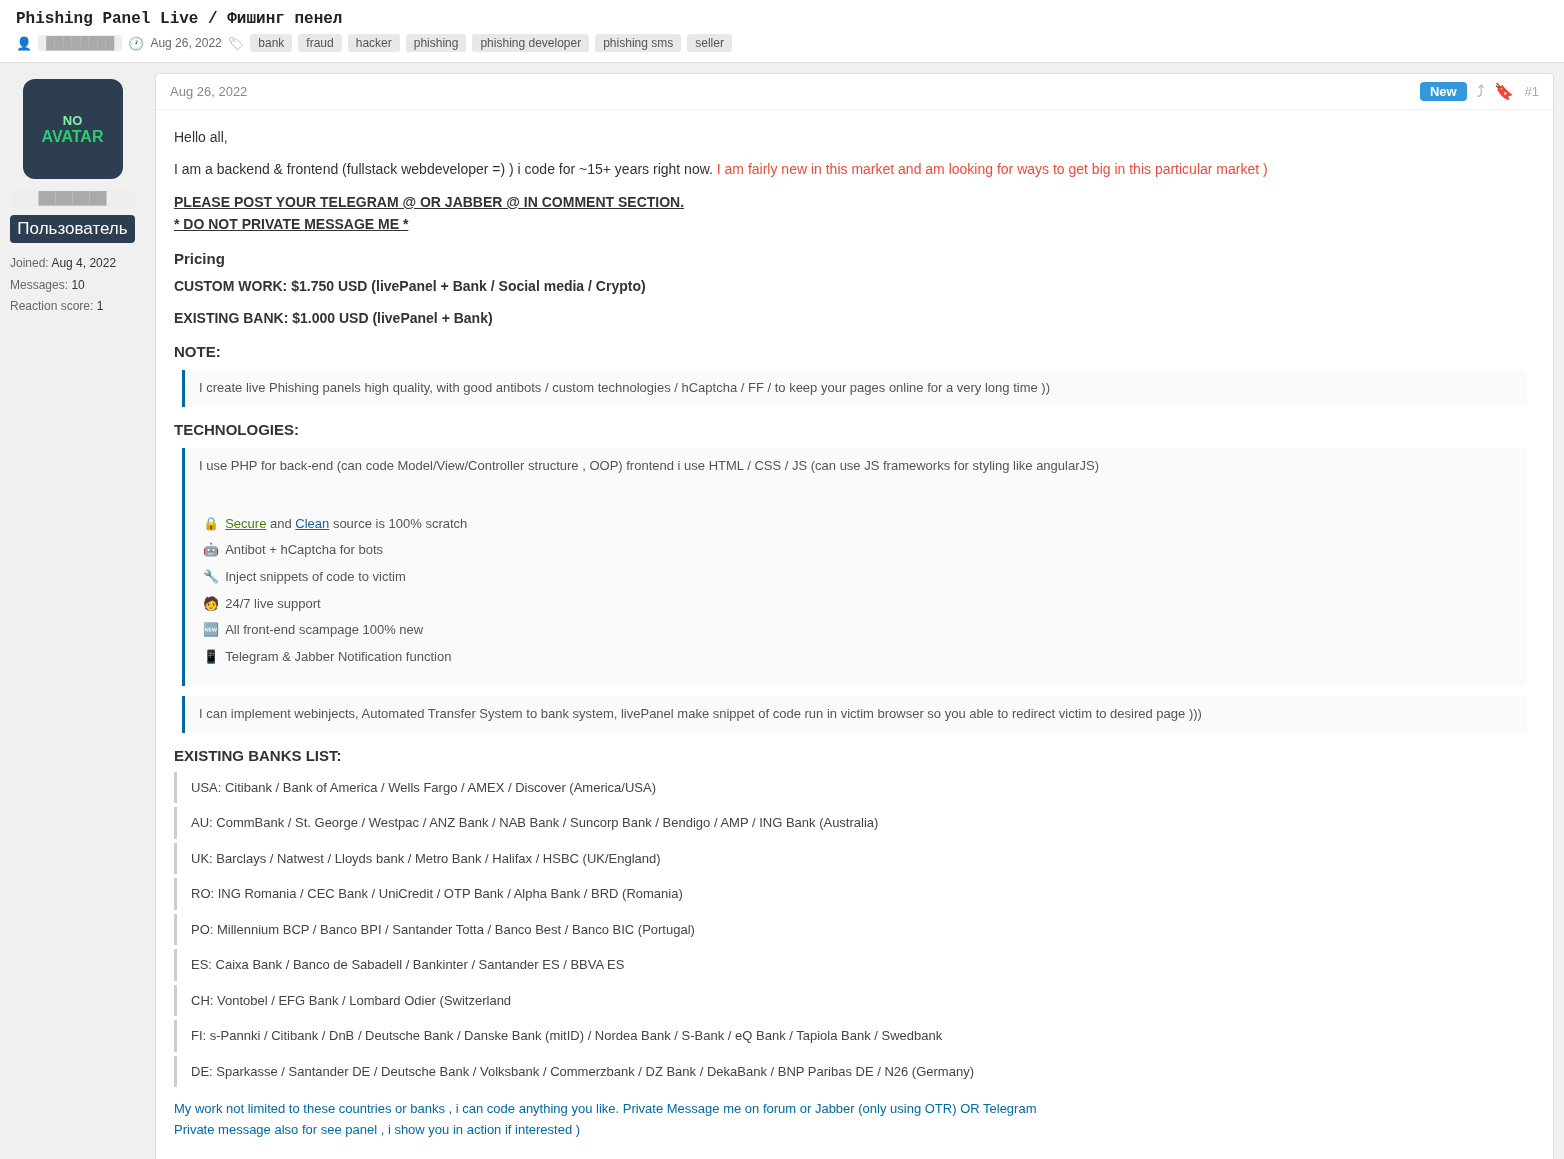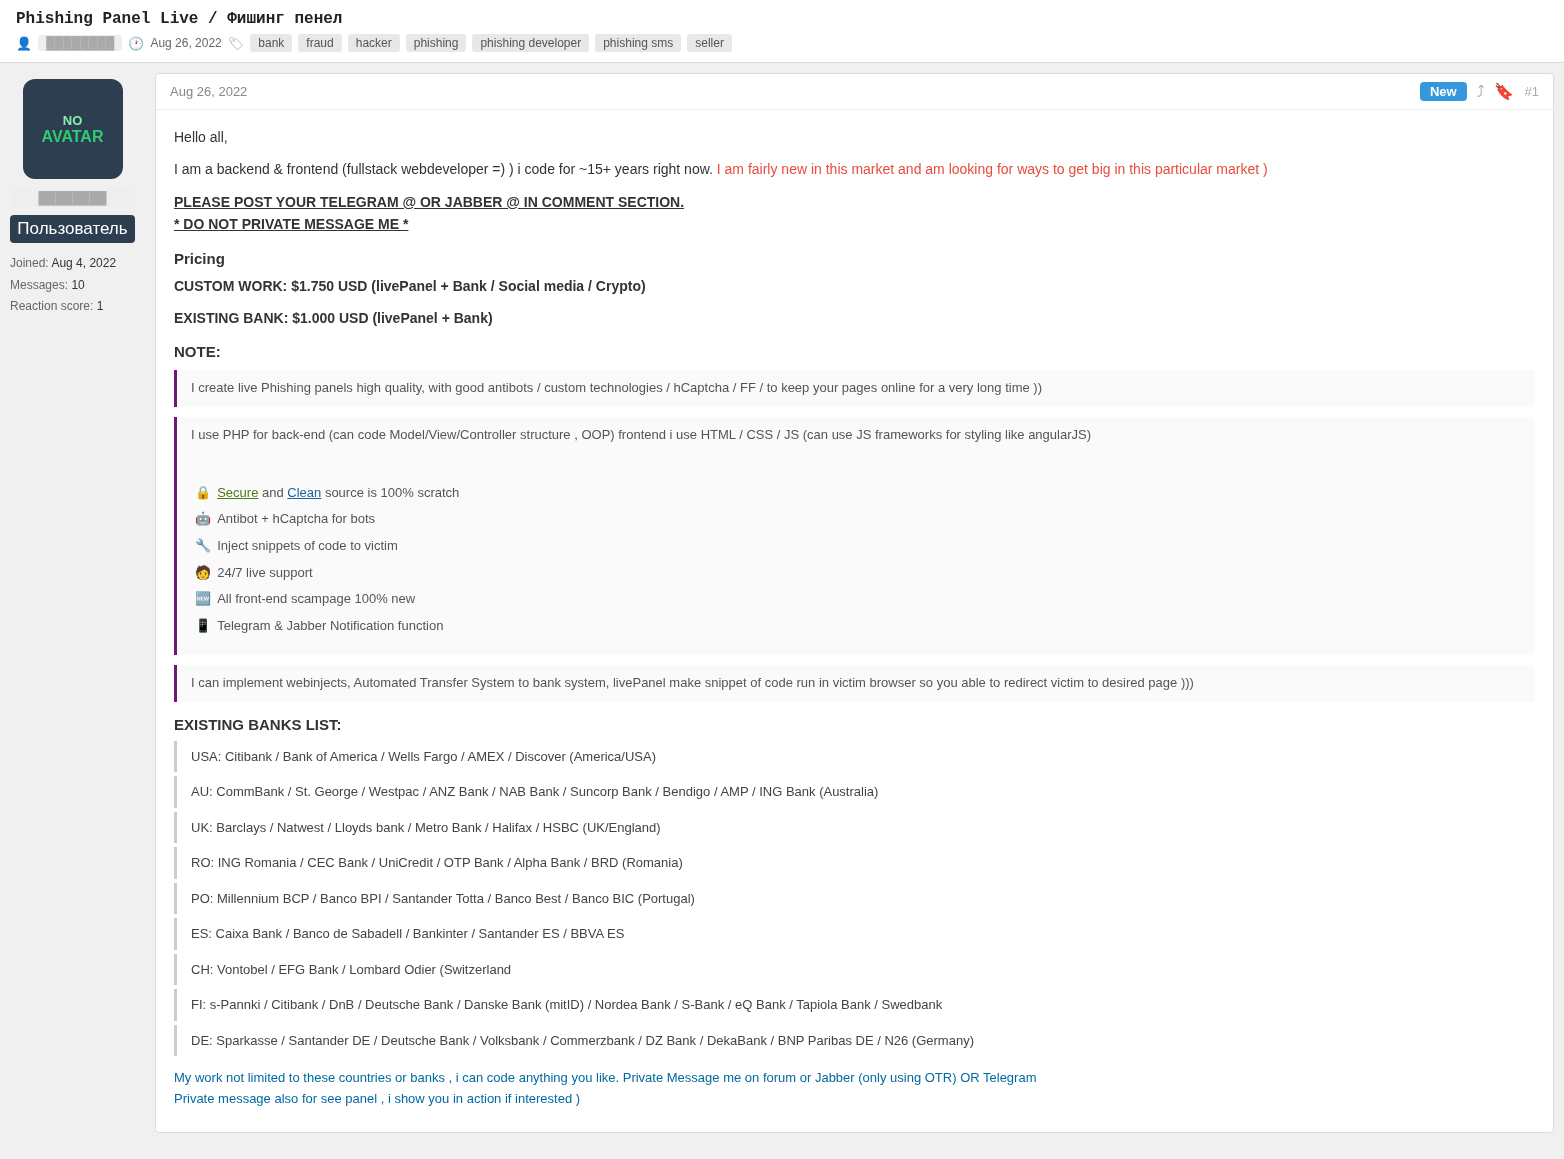--- a/index.html
+++ b/index.html
@@ -136,22 +136,22 @@
 
     .post-body {
       padding: 16px 18px 12px 18px;
     }
     .post-body p { margin-bottom: 10px; line-height: 1.6; }
     .post-body .bold { font-weight: bold; }
     .post-body .underline { text-decoration: underline; }
     .post-body .section-title { font-weight: bold; font-size: 15px; margin: 14px 0 8px 0; }
     
     .blockquote-section {
-      border-left: 3px solid #701a75;
-      margin: 10px 0;
+      border-left: 3px solid #0369a1;
+      margin: 10px 8px;
       padding: 8px 14px;
       color: #555;
       font-size: 13px;
       line-height: 1.6;
       background: #fafafa;
     }
 
     .bank-list {
       margin: 8px 0;
     }
@@ -256,20 +256,21 @@
         </p>
         <p>
           <span class="bold">EXISTING BANK: $1.000 USD (livePanel + Bank)</span>
         </p>
 
         <div class="section-title">NOTE:</div>
         <div class="blockquote-section">
           <span>I create live Phishing panels high quality, with good antibots / custom technologies / hCaptcha / FF / to keep your pages online for a very long time ))</span>
         </div>
 
+        <div class="section-title">TECHNOLOGIES:</div>
         <div class="blockquote-section">
           <p>I use PHP for back-end (can code Model/View/Controller structure , OOP) frontend i use HTML / CSS / JS (can use JS frameworks for styling like angularJS)</p>
           <br>
           <div class="tech-list">
             <div class="tech-item">
               <span>🔒</span>
               <span><span style="text-decoration:underline;color:#4d7c0f;">Secure</span> and <span style="text-decoration:underline;color:#1a6496;">Clean</span> source is 100% scratch</span>
             </div>
             <div class="tech-item">
               <span>🤖</span>

